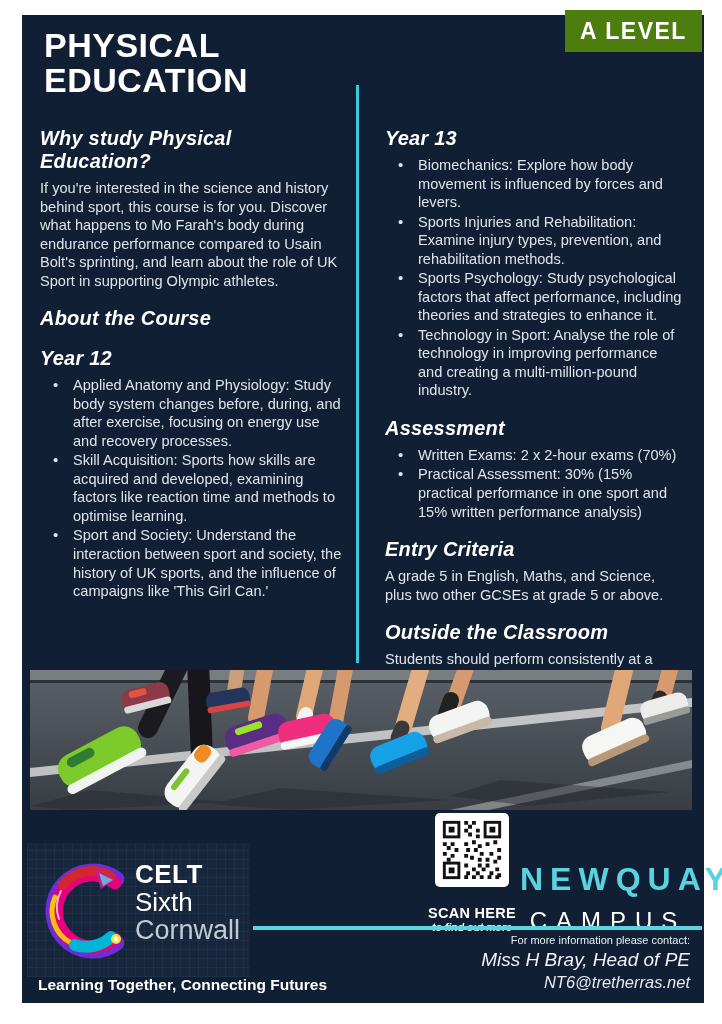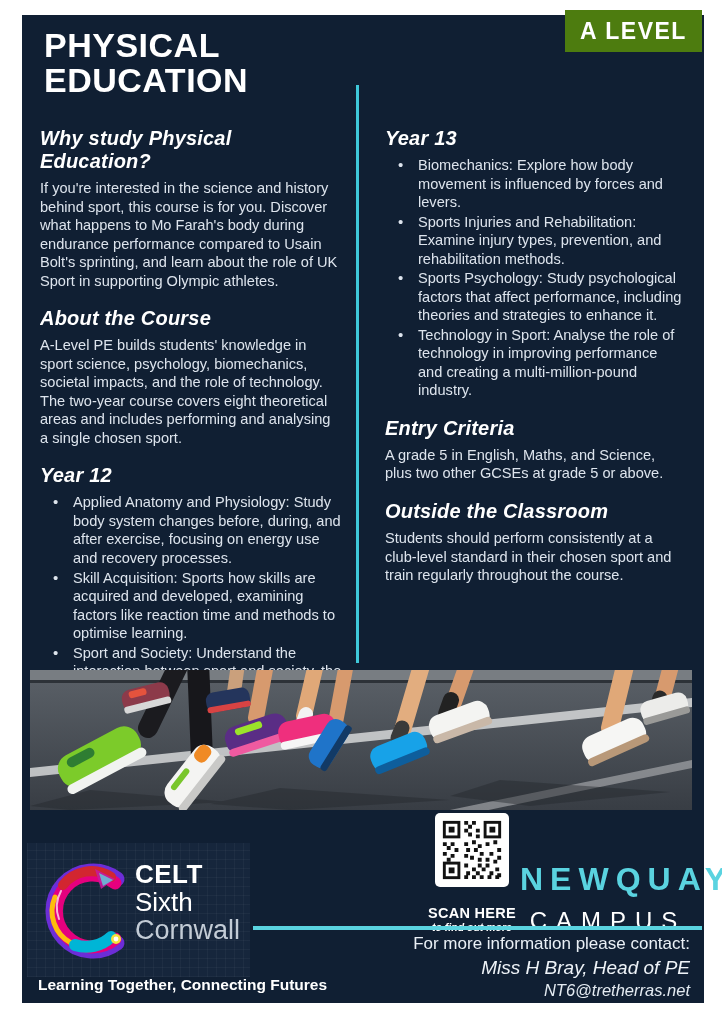--- a/index.html
+++ b/index.html
@@ -51,21 +51,21 @@
   .qr-caption1 { margin-top:18px; color:#ffffff; font-weight:bold; font-size:14.5px; letter-spacing:0.3px; }
   .qr-caption2 { color:#ffffff; font-style:italic; font-weight:bold; font-size:10.5px; }
 
   .campus { position:absolute; left:498px; top:846px; width:176px; text-align:center; }
   .campus .c1 { color:#5ad3e0; font-weight:bold; font-size:32px; letter-spacing:7px; }
   .campus .c2 { color:#ffffff; font-size:24px; letter-spacing:9px; margin-top:9px; }
 
   .divider-h { position:absolute; left:231px; right:2px; top:911px; height:4px; background:#5ad3e0; }
 
   .contact { position:absolute; right:14px; top:919px; text-align:right; }
-  .contact .l1 { color:#eaf0f6; font-size:17px; margin-bottom:3px; }
+  .contact .l1 { color:#eaf0f6; font-size:11px; margin-bottom:3px; }
   .contact .l2 { color:#eef3f8; font-style:italic; font-size:19px; margin-bottom:2px; }
   .contact .l3 { color:#e4ebf2; font-style:italic; font-size:16.5px;text-align:right; }
   .contact a { color:#e4ebf2; text-decoration:none; }
 </style>
 </head>
 <body>
 
 <div class="page">
 
   <div class="badge">A LEVEL</div>
@@ -76,40 +76,46 @@
 
   <div class="divider-v"></div>
 
   <div class="col left">
     <div class="section">
       <h2>Why study Physical Education?</h2>
       <p>If you're interested in the science and history behind sport, this course is for you. Discover what happens to Mo Farah's body during endurance performance compared to Usain Bolt's sprinting, and learn about the role of UK Sport in supporting Olympic athletes.</p>
     </div>
     <div class="section">
       <h2>About the Course</h2>
-      <p>A-Level PE builds students' knowledge in sport science, psychology, biomechanics, societal impacts, and the role of technology. The two-year course covers eight theoretical areas and includes performing and analysing a single chosen sport.</p>
     </div>
     <div class="section">
       <h2>Year 12</h2>
       <ul>
         <li>Applied Anatomy and Physiology: Study body system changes before, during, and after exercise, focusing on energy use and recovery processes.</li>
         <li>Skill Acquisition: Sports how skills are acquired and developed, examining factors like reaction time and methods to optimise learning.</li>
         <li>Sport and Society: Understand the interaction between sport and society, the history of UK sports, and the influence of campaigns like 'This Girl Can.'</li>
       </ul>
     </div>
   </div>
 
   <div class="col right">
     <div class="section">
       <h2>Year 13</h2>
       <ul>
         <li>Biomechanics: Explore how body movement is influenced by forces and levers.</li>
         <li>Sports Injuries and Rehabilitation: Examine injury types, prevention, and rehabilitation methods.</li>
         <li>Sports Psychology: Study psychological factors that affect performance, including theories and strategies to enhance it.</li>
         <li>Technology in Sport: Analyse the role of technology in improving performance and creating a multi-million-pound industry.</li>
+      </ul>
+    </div>
+    <div class="section">
+      <h2>Assessment</h2>
+      <ul>
+        <li>Written Exams: 2 x 2-hour exams (70%)</li>
+        <li>Practical Assessment: 30% (15% practical performance in one sport and 15% written performance analysis)</li>
       </ul>
     </div>
     <div class="section">
       <h2>Entry Criteria</h2>
       <p>A grade 5 in English, Maths, and Science, plus two other GCSEs at grade 5 or above.</p>
     </div>
     <div class="section">
       <h2>Outside the Classroom</h2>
       <p>Students should perform consistently at a club-level standard in their chosen sport and train regularly throughout the course.</p>
     </div>

